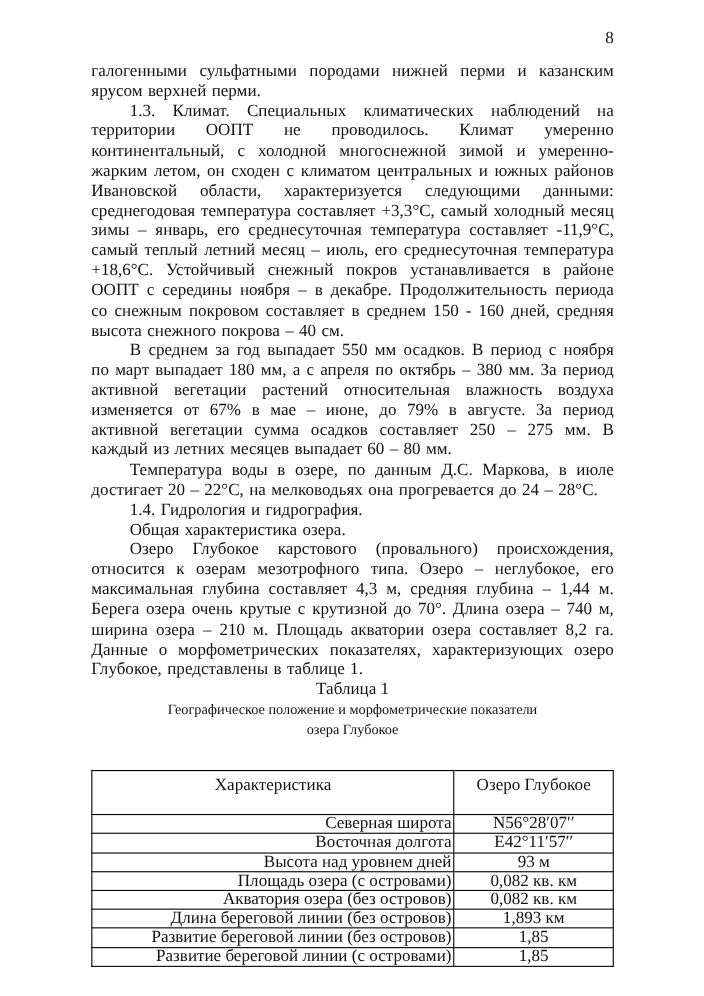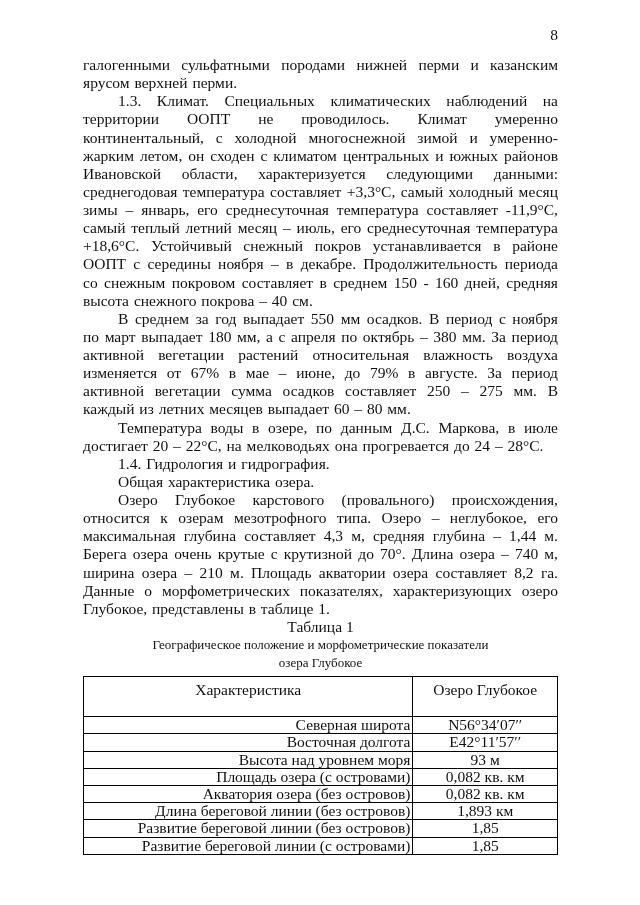--- a/index.html
+++ b/index.html
@@ -36,21 +36,21 @@
     text-align: center;
   }
   .table-title {
     font-size: 13px;
     line-height: 18.12px;
     text-align: center;
   }
   table.morph {
     width: 100%;
     border-collapse: collapse;
-    margin-top: 4px;
+    margin-top: 28px;
     table-layout: fixed;
     border-radius: 21px;
   }
   table.morph th, table.morph td {
     border: 1px solid #000000;
     font-weight: normal;
     font-size: 15.5px;
   }
   table.morph th {
     height: 40px;
@@ -95,28 +95,28 @@
       </colgroup>
     <thead>
       <tr>
         <th>Характеристика</th>
         <th>Озеро Глубокое</th>
       </tr>
     </thead>
     <tbody>
       <tr>
         <td class="label-cell">Северная широта</td>
-        <td class="value-cell">N56°34′07′′</td>
+        <td class="value-cell">N56°28′07′′</td>
       </tr>
       <tr>
         <td class="label-cell">Восточная долгота</td>
         <td class="value-cell">E42°11′57′′</td>
       </tr>
       <tr>
-        <td class="label-cell">Высота над уровнем моря</td>
+        <td class="label-cell">Высота над уровнем дней</td>
         <td class="value-cell">93 м</td>
       </tr>
       <tr>
         <td class="label-cell">Площадь озера (с островами)</td>
         <td class="value-cell">0,082 кв. км</td>
       </tr>
       <tr>
         <td class="label-cell">Акватория озера (без островов)</td>
         <td class="value-cell">0,082 кв. км</td>
       </tr>

